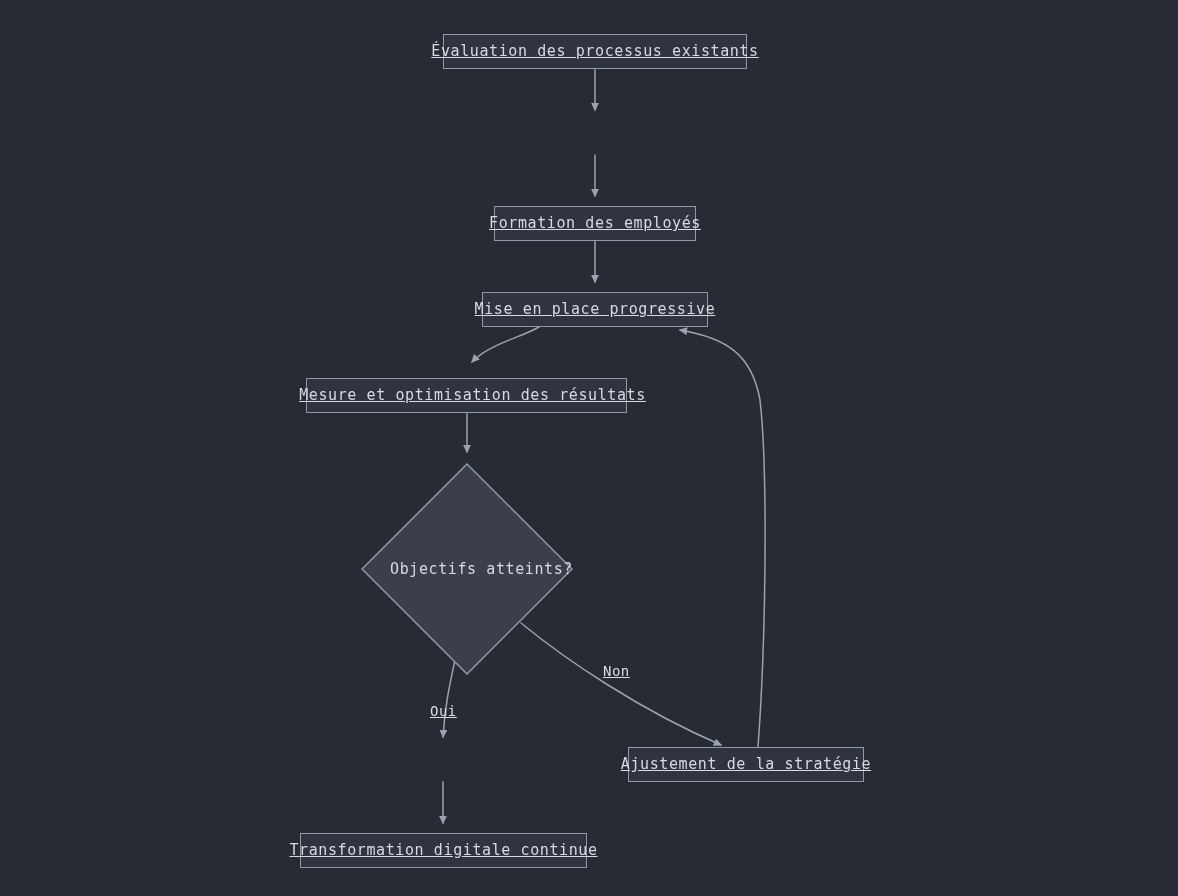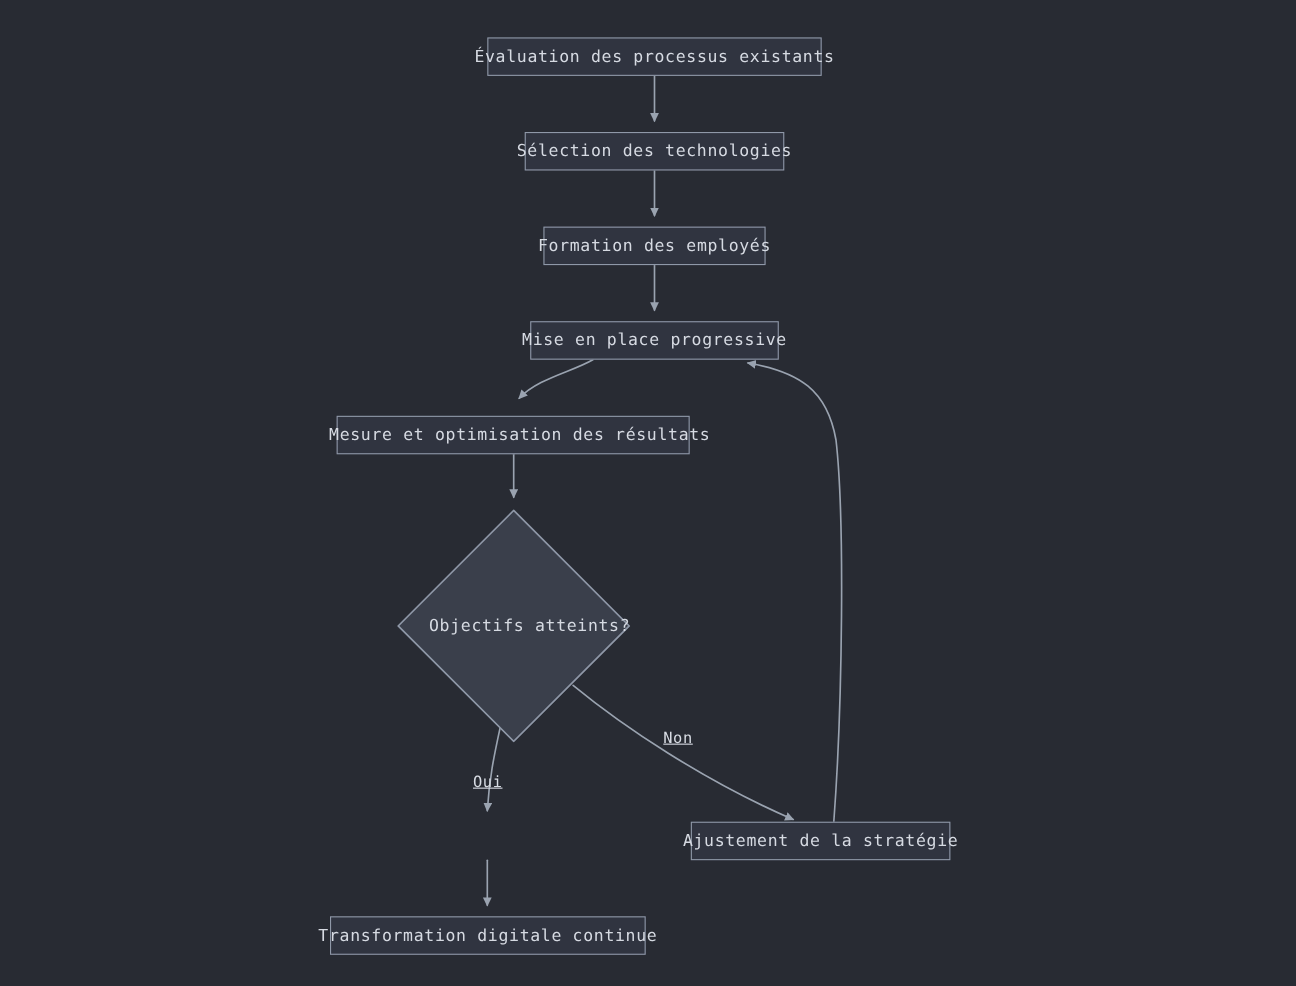--- a/index.html
+++ b/index.html
@@ -28,20 +28,21 @@
     display: flex;
     align-items: center;
     justify-content: center;
     background: #303440;
     border: 1px solid #8f98a8;
     color: #d6dae2;
     font-size: 15px;
     letter-spacing: 0.6px;
     white-space: nowrap;
     z-index: 2;
+    text-decoration: underline;
   }
   .node-label {
     display: block;
     line-height: 1;
     padding: 0 10px;
   }
   .decision {
     position: absolute;
     z-index: 2;
     display: flex;
@@ -104,23 +105,20 @@
       <path d="M758,747 C766,640 768,470 760,400 C752,355 727,338 680,330" marker-end="url(#arrow)"></path>
 
       <path d="M443,782 L443,823" marker-end="url(#arrow)"></path>
     </g>
   </svg>
 
   <div class="node" style="left:443px; top:34px; width:304px; height:35px;">
     <span class="node-label">Évaluation des processus existants</span>
   </div>
 
-  <div class="node" style="left:477px; top:120px; width:236px; height:35px;">
-    <span class="node-label">Sélection des technologies</span>
-  </div>
 
   <div class="node" style="left:494px; top:206px; width:202px; height:35px;">
     <span class="node-label">Formation des employés</span>
   </div>
 
   <div class="node" style="left:482px; top:292px; width:226px; height:35px;">
     <span class="node-label">Mise en place progressive</span>
   </div>
 
   <div class="node" style="left:306px; top:378px; width:321px; height:35px;padding-left:12px;">

